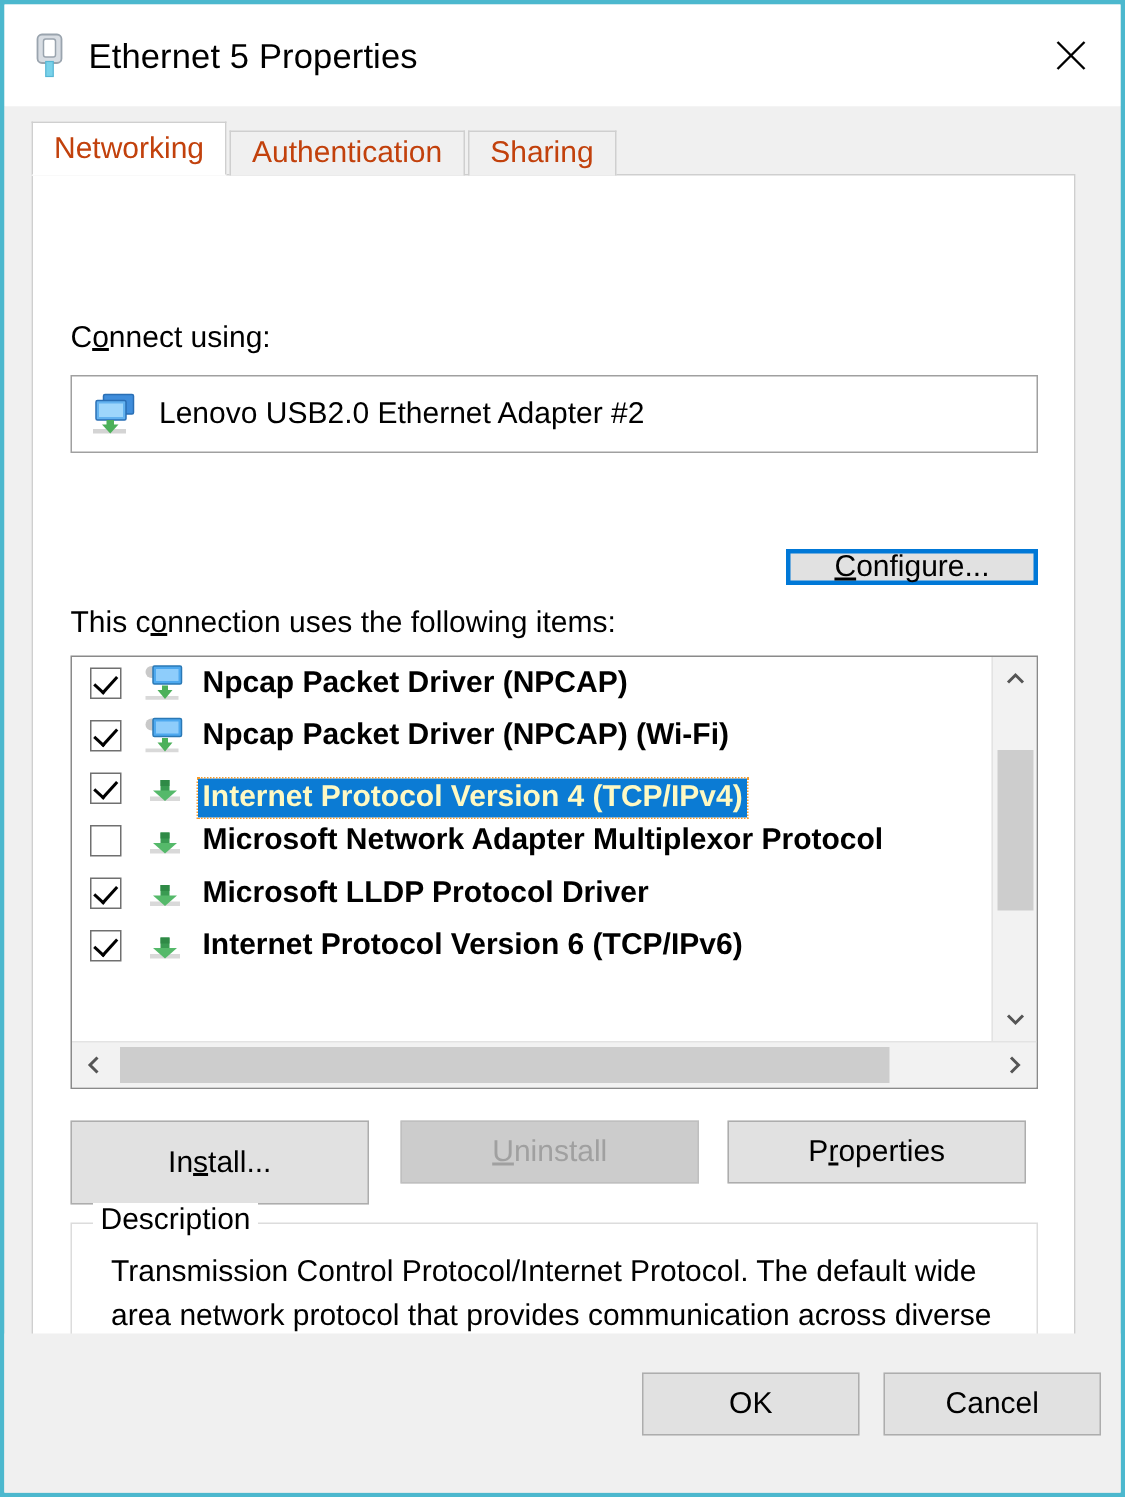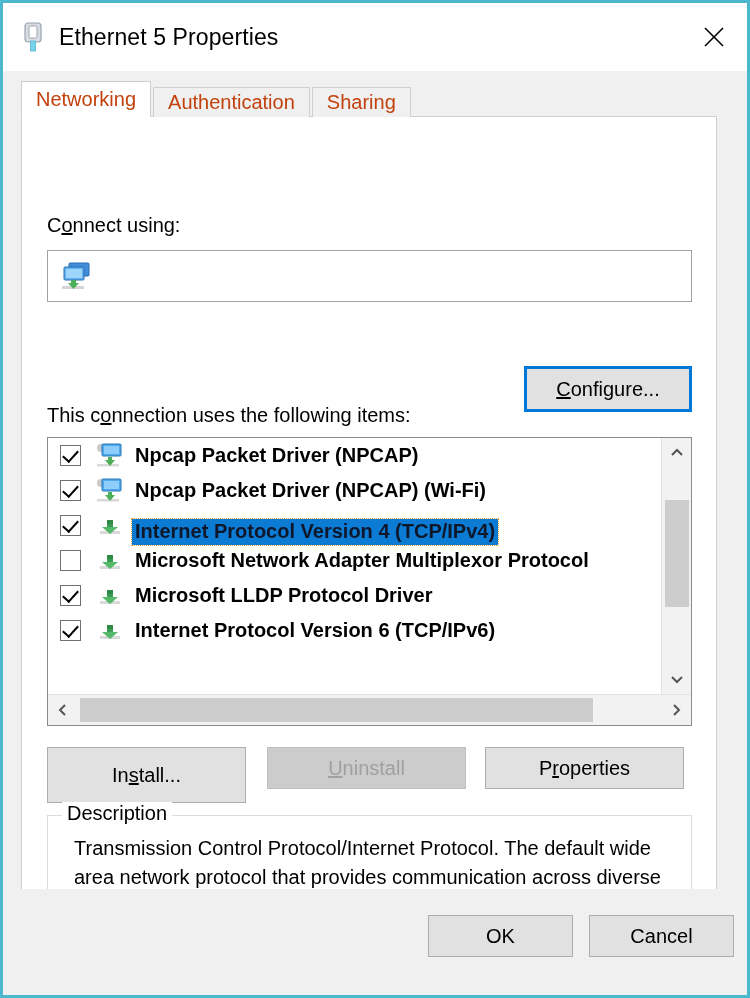--- a/index.html
+++ b/index.html
@@ -165,21 +165,21 @@
   .btn.disabled {
     background: #cccccc;
     border: 1px solid #bfbfbf;
     color: #a0a0a0;
   }
   .btn-configure {
     position: absolute;
     left: 502px;
     top: 249px;
     width: 168px;
-    height: 46px;
+    height: 24px;
   }
   .btn-install {
     position: absolute;
     left: 25px;
     top: 630px;
     width: 199px;
     height: 56px;
   }
   .btn-uninstall {
     position: absolute;
@@ -248,21 +248,21 @@
     display: block;
   }
   .row-label {
     font-size: 20px;
     color: #000;
     white-space: nowrap;
     padding: 1px 3px 2px 3px;
   }
   .list-row.selected .row-label {
     background: #0b7bd4;
-    color: #0f172a;
+    color: #fef9c3;
     outline: 1px dotted #f59b2c;
     outline-offset: 0px;
     margin-top: 13px;
   }
 
   
   .vscroll {
     position: absolute;
     right: 0px; top: 0px;
     width: 30px;
@@ -404,20 +404,21 @@
 
       <div class="adapter-box">
         <svg class="adapter-icon" viewBox="0 0 32 30">
           <rect x="9" y="2" width="20" height="13" rx="1" fill="#3f8ddb" stroke="#2a6fb5" stroke-width="1"></rect>
           <rect x="4" y="6" width="20" height="13" rx="1" fill="#63b2ef" stroke="#2a6fb5" stroke-width="1"></rect>
           <rect x="6" y="8" width="16" height="9" fill="#9ed6fb"></rect>
           <rect x="2" y="25" width="22" height="3" fill="#d4d4d4"></rect>
           <rect x="11" y="19" width="5" height="5" fill="#4cb05a"></rect>
           <polygon points="8,22 19,22 13.5,28" fill="#4cb05a"></polygon>
         </svg>
+        <div class="adapter-name">Lenovo USB2.0 Ethernet Adapter #2</div>
       </div>
 
       <div class="btn btn-configure focused">
         <span><span></span><u>C</u><span>onfigure...</span></span>
       </div>
 
       <div class="lbl" style="left:25px; top:287px;"><span>This c</span><u>o</u><span>nnection uses the following items:</span></div>
 
       <div class="listbox">
         <div class="list-items">

